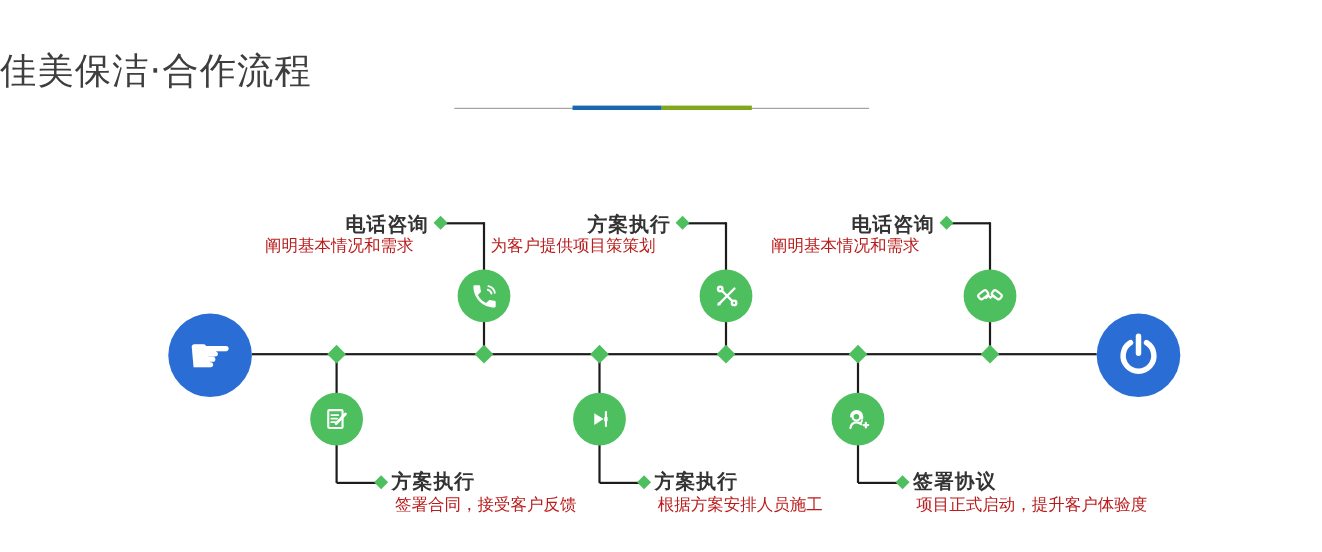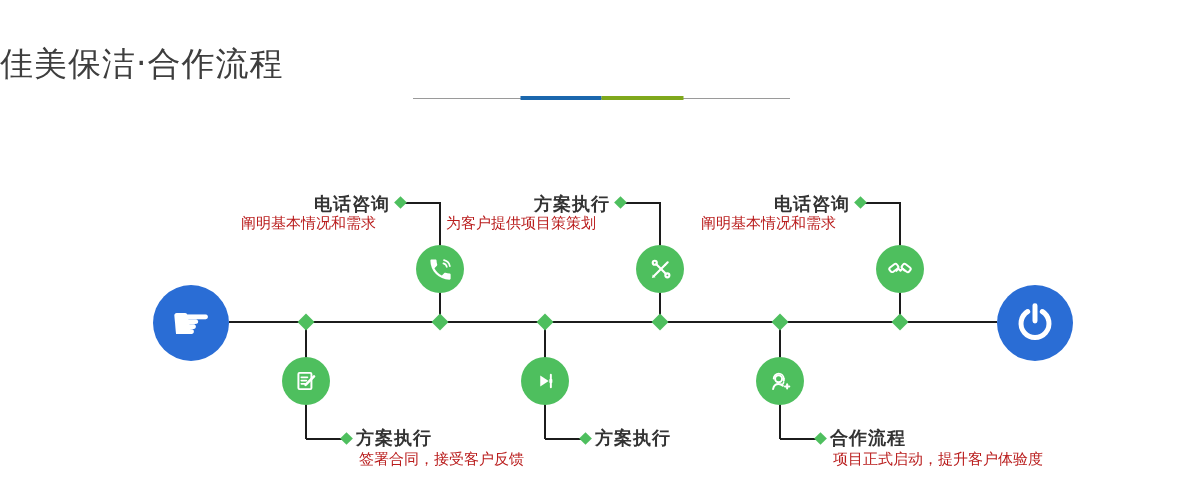--- a/index.html
+++ b/index.html
@@ -136,36 +136,37 @@
   <div class="label-diamond" style="left:581px;top:434px;"></div>
   <div class="node-diamond" style="left:539px;top:316px;"></div>
   <div class="circle green" style="left:521px;top:357px;">
     <svg width="26" height="26" viewBox="0 0 24 24">
       <polygon points="7.6,7 15.4,12 7.6,17" fill="#fff"></polygon>
       <line x1="17.4" y1="6.2" x2="17.4" y2="17.8" stroke="#fff" stroke-width="1.8" stroke-linecap="round"></line>
       <rect x="16" y="10.1" width="2.8" height="3.8" rx="0.7" fill="#fff"></rect>
     </svg>
   </div>
   <div class="step-title" style="left:595px;top:426px;">方案执行</div>
+  <div class="step-desc" style="left:598px;top:450px;">根据方案安排人员施工</div>
 
   <div class="vline" style="left:779px;top:322px;height:117px;"></div>
   <div class="hline" style="left:780px;top:438px;width:40px;"></div>
   <div class="label-diamond" style="left:816px;top:434px;"></div>
   <div class="node-diamond" style="left:774px;top:316px;"></div>
   <div class="circle green" style="left:756px;top:357px;">
     <svg width="27" height="27" viewBox="0 0 24 24">
       <g stroke="#fff" stroke-width="1.7" fill="none" stroke-linecap="round">
         <circle cx="10.3" cy="9.6" r="3.1"></circle>
         <path d="M5.4 18.8c.5-2.9 2.4-4.6 4.9-4.6 1.5 0 2.8.6 3.8 1.6"></path>
         <path d="M6 9.4a4.4 4.4 0 0 1 8.8 0"></path>
         <path d="M14.8 12.4c0 1.5-1.1 2.3-2.5 2.3" stroke-width="1.3"></path>
       </g>
       <rect x="13.9" y="8.7" width="1.9" height="3.2" rx="0.9" fill="#fff"></rect>
       <g stroke="#fff" stroke-width="1.8" stroke-linecap="round">
         <line x1="17.9" y1="14.5" x2="17.9" y2="18.3"></line>
         <line x1="16" y1="16.4" x2="19.8" y2="16.4"></line>
       </g>
     </svg>
   </div>
-  <div class="step-title" style="left:830px;top:426px;">合作流程</div>
+  <div class="step-title" style="left:830px;top:426px;">签署协议</div>
   <div class="step-desc" style="left:833px;top:450px;">项目正式启动，提升客户体验度</div>
 
 </div>
 
 </body></html>

